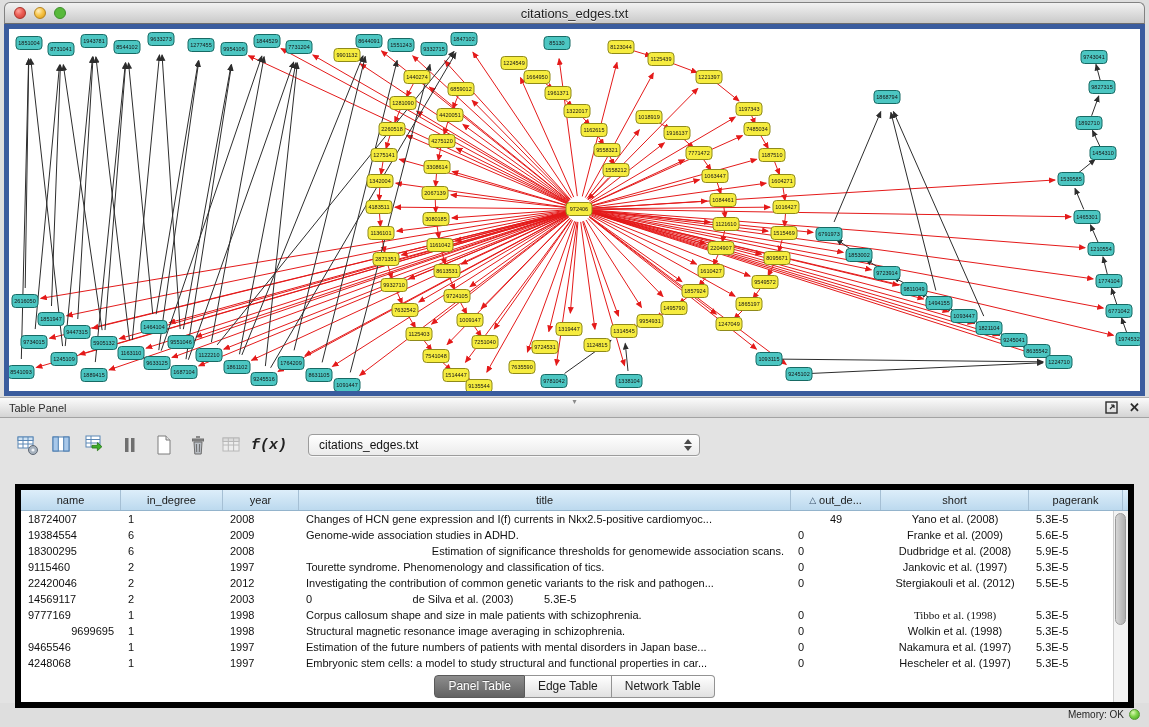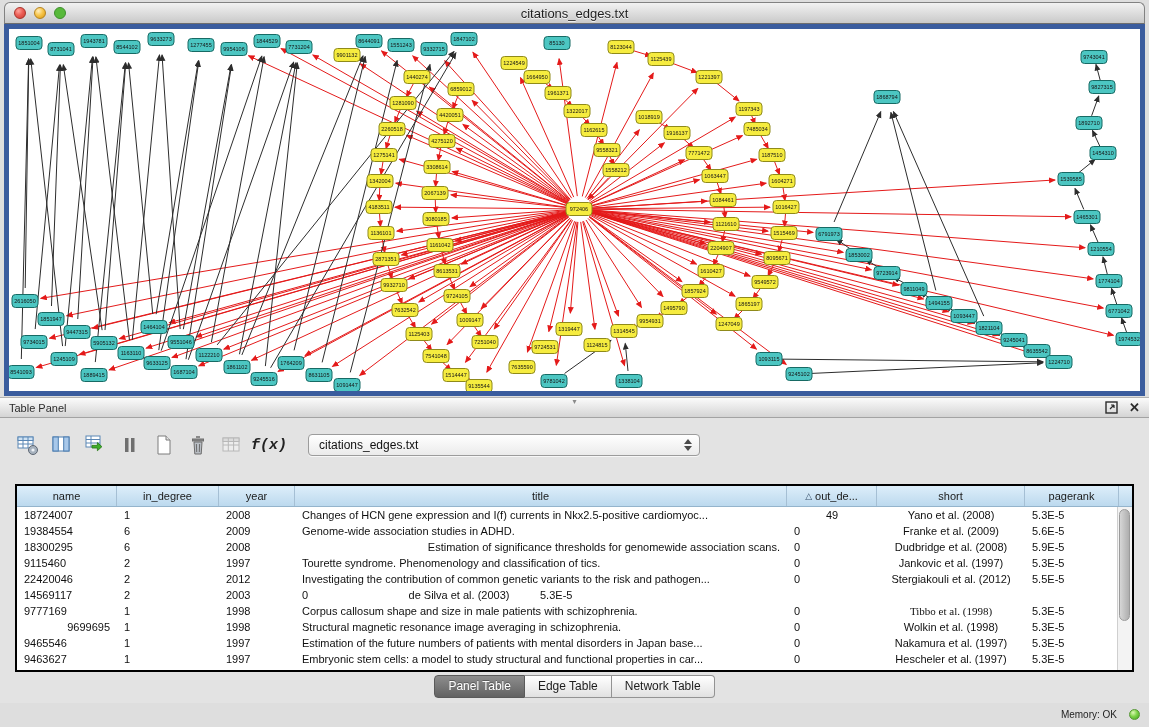--- a/index.html
+++ b/index.html
@@ -39,42 +39,42 @@
   .tbtn{width:24px;height:26px;display:flex;align-items:center;justify-content:center;}
   .fx{font-family:Liberation Mono, monospace;font-style:italic;font-weight:bold;font-size:15px;color:#222;padding:0 3px;}
   .combo{margin-left:14px;width:392px;height:22px;box-sizing:border-box;border:1px solid #9c9c9c;border-radius:4px;
     background:linear-gradient(#ffffff,#ebebeb);display:flex;align-items:center;padding:0 7px 0 10px;
     font-size:12px;color:#111;box-shadow:0 1px 0 rgba(255,255,255,.7);}
   .combo-arrows{margin-left:auto;display:flex;flex-direction:column;gap:2px;}
   .arr-up{width:0;height:0;border-left:4px solid transparent;border-right:4px solid transparent;border-bottom:5px solid #4a4a4a;display:block;}
   .arr-dn{width:0;height:0;border-left:4px solid transparent;border-right:4px solid transparent;border-top:5px solid #4a4a4a;display:block;}
 
   
-  .table{position:absolute;left:15px;top:66px;width:1119px;height:188px;box-sizing:border-box;background:#fff;
-    border:2px solid #000000;overflow:hidden;}
+  .table{position:absolute;left:15px;top:66px;width:1119px;height:224px;box-sizing:border-box;background:#fff;
+    border:6px solid #000000;overflow:hidden;}
   .thead{display:flex;height:20px;background:linear-gradient(#ddeefa,#bcd9ee);border-bottom:1px solid #94b4cc;}
   .th{box-sizing:border-box;border-right:1px solid #a5bfd4;display:flex;align-items:center;justify-content:center;
     font-size:11px;color:#1a1a1a;gap:3px;flex:0 0 auto;}
   .sort{font-size:9px;color:#39506a;}
   .tbody{position:absolute;top:21px;left:0;right:15px;bottom:0;overflow:hidden;}
   .tr{display:flex;height:16px;align-items:center;}
   .td{box-sizing:border-box;padding:0 7px;font-size:11px;color:#101010;white-space:nowrap;overflow:hidden;flex:0 0 auto;}
   .vscroll{position:absolute;top:21px;right:0;width:15px;bottom:0;background:#f3f3f3;border-left:1px solid #cfcfcf;box-sizing:border-box;}
   .thumb{margin:2px 1px;width:11px;height:112px;border-radius:6px;background:linear-gradient(90deg,#d6d6d6,#aeaeae);border:1px solid #9b9b9b;box-sizing:border-box;}
 
   
   .tabs{position:absolute;left:0;right:0;top:257px;display:flex;justify-content:center;}
   .tab{height:21px;line-height:21px;padding:0 13px;font-size:12px;background:linear-gradient(#ffffff,#e1e1e1);
     border:1px solid #939393;border-left-width:0;color:#1d1d1d;cursor:default;}
   .tab:first-child{border-left-width:1px;border-radius:4px 0 0 4px;}
   .tab:last-child{border-radius:0 4px 4px 0;}
   .tab.sel{background:linear-gradient(#8d8d8d,#626262);color:#fff;border-color:#5a5a5a;text-shadow:0 -1px 0 rgba(0,0,0,.3);}
 
   
-  .statusbar{position:absolute;right:9px;bottom:7px;display:flex;align-items:center;gap:12px;font-size:10px;color:#1f1f1f;}
+  .statusbar{position:absolute;right:9px;bottom:7px;display:flex;align-items:center;gap:5px;font-size:10px;color:#1f1f1f;}
   .memdot{width:11px;height:11px;border-radius:50%;box-sizing:border-box;border:1px solid #559733;
     background:radial-gradient(circle at 35% 30%,#ddf8b5,#7ed349 45%,#3fa31e);}
 </style>
 </head>
 <body>
 
 <div class="app">
 
   <div class="net-window">
     <div class="titlebar">
@@ -979,21 +979,21 @@
           <div class="tr">
             <div class="td" style="width: 100px; text-align: left;">9465546</div>
             <div class="td" style="width: 102px; text-align: left;">1</div>
             <div class="td" style="width: 76px; text-align: left;">1997</div>
             <div class="td" style="width: 492px; text-align: left;">Estimation of the future numbers of patients with mental disorders in Japan base...</div>
             <div class="td" style="width: 90px; text-align: left;">0</div>
             <div class="td" style="width: 148px; text-align: center;">Nakamura et al. (1997)</div>
             <div class="td" style="width: 94px; text-align: left;">5.3E-5</div>
           </div>
           <div class="tr">
-            <div class="td" style="width: 100px; text-align: left;">9463627</div>
+            <div class="td" style="width: 100px; text-align: left;">4248068</div>
             <div class="td" style="width: 102px; text-align: left;">1</div>
             <div class="td" style="width: 76px; text-align: left;">1997</div>
             <div class="td" style="width: 492px; text-align: left;">Embryonic stem cells: a model to study structural and functional properties in car...</div>
             <div class="td" style="width: 90px; text-align: left;">0</div>
             <div class="td" style="width: 148px; text-align: center;">Hescheler et al. (1997)</div>
             <div class="td" style="width: 94px; text-align: left;">5.3E-5</div>
           </div>
         </div>
       <div class="vscroll">
         <div class="thumb"></div>

